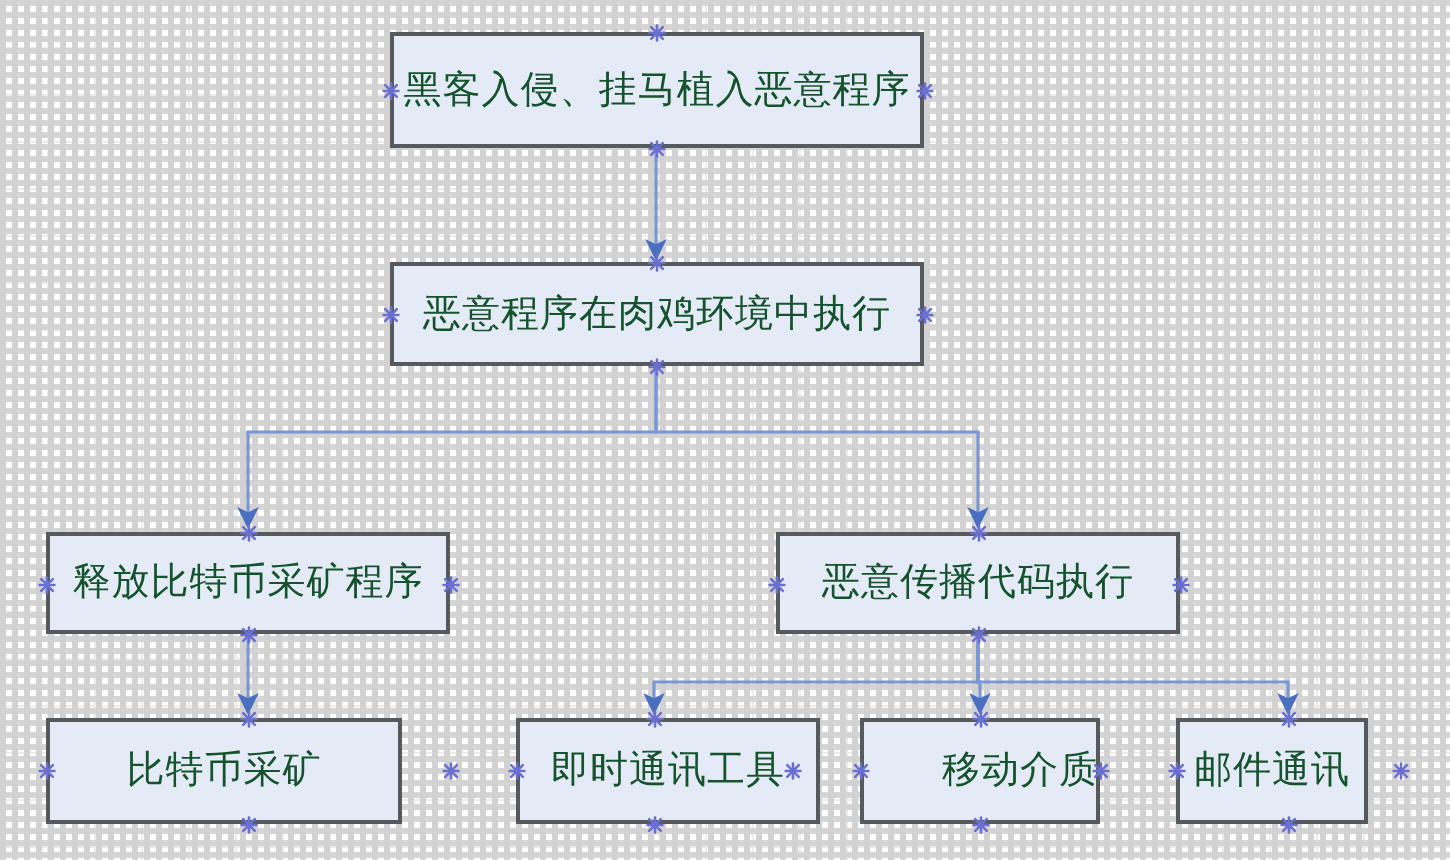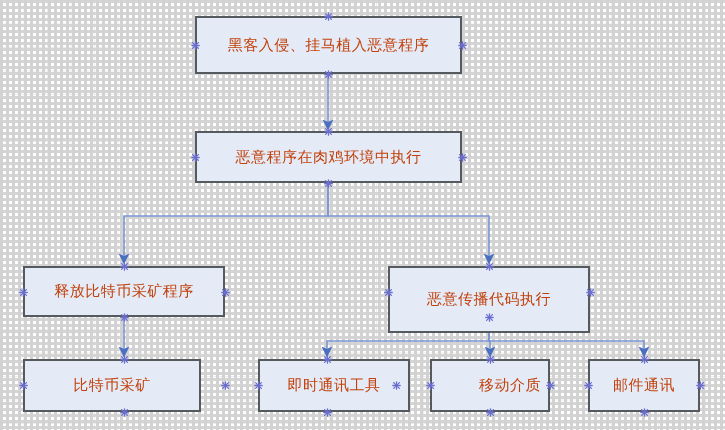--- a/index.html
+++ b/index.html
@@ -80,22 +80,22 @@
     overflow: visible;
   }
   .node {
     position: absolute;
     box-sizing: border-box;
     background: #e4ebf6;
     border: 2px solid #555a5e;
     display: flex;
     align-items: center;
     justify-content: center;
-    color: #c2410c;
-    font-size: 15px;
+    color: #14532d;
+    font-size: 19px;
     letter-spacing: 0.5px;
     white-space: nowrap;
     z-index: 3;
   }
   .node-label {
     line-height: 1;
   }
   .cp {
     position: absolute;
     width: 9px;
@@ -144,37 +144,37 @@
   </div>
 
   <div class="node" style="left:23px; top:266px; width:202px; height:51px;">
     <span class="node-label">释放比特币采矿程序</span>
   </div>
 
   <div class="node" style="left:195px; top:131px; width:267px; height:52px;">
     <span class="node-label">恶意程序在肉鸡环境中执行</span>
   </div>
 
-  <div class="node" style="left:388px; top:266px; width:202px; height:67px;">
+  <div class="node" style="left:388px; top:266px; width:202px; height:51px;">
     <span class="node-label">恶意传播代码执行</span>
   </div>
 
   <div class="node" style="left:23px; top:359px; width:178px; height:53px;">
     <span class="node-label">比特币采矿</span>
   </div>
 
   <div class="node" style="left:258px; top:359px; width:152px; height:53px;">
     <span class="node-label">即时通讯工具</span>
   </div>
 
   <div class="node" style="left:430px; top:359px; width:120px; height:53px;padding-left:40px;">
     <span class="node-label">移动介质</span>
   </div>
 
-  <div class="node" style="left:588px; top:359px; width:112px; height:53px;">
+  <div class="node" style="left:588px; top:359px; width:96px; height:53px;">
     <span class="node-label">邮件通讯</span>
   </div>
 
   <div id="cp-layer">
       <div class="cp" style="left: 328px; top: 16px;">
         <svg width="9" height="9" viewBox="0 0 9 9">
           <g stroke="#6b6fd0" stroke-width="1.3" stroke-linecap="round">
             <line x1="4.5" y1="0.8" x2="4.5" y2="8.2"></line>
             <line x1="0.8" y1="4.5" x2="8.2" y2="4.5"></line>
             <line x1="1.6" y1="1.6" x2="7.4" y2="7.4"></line>

